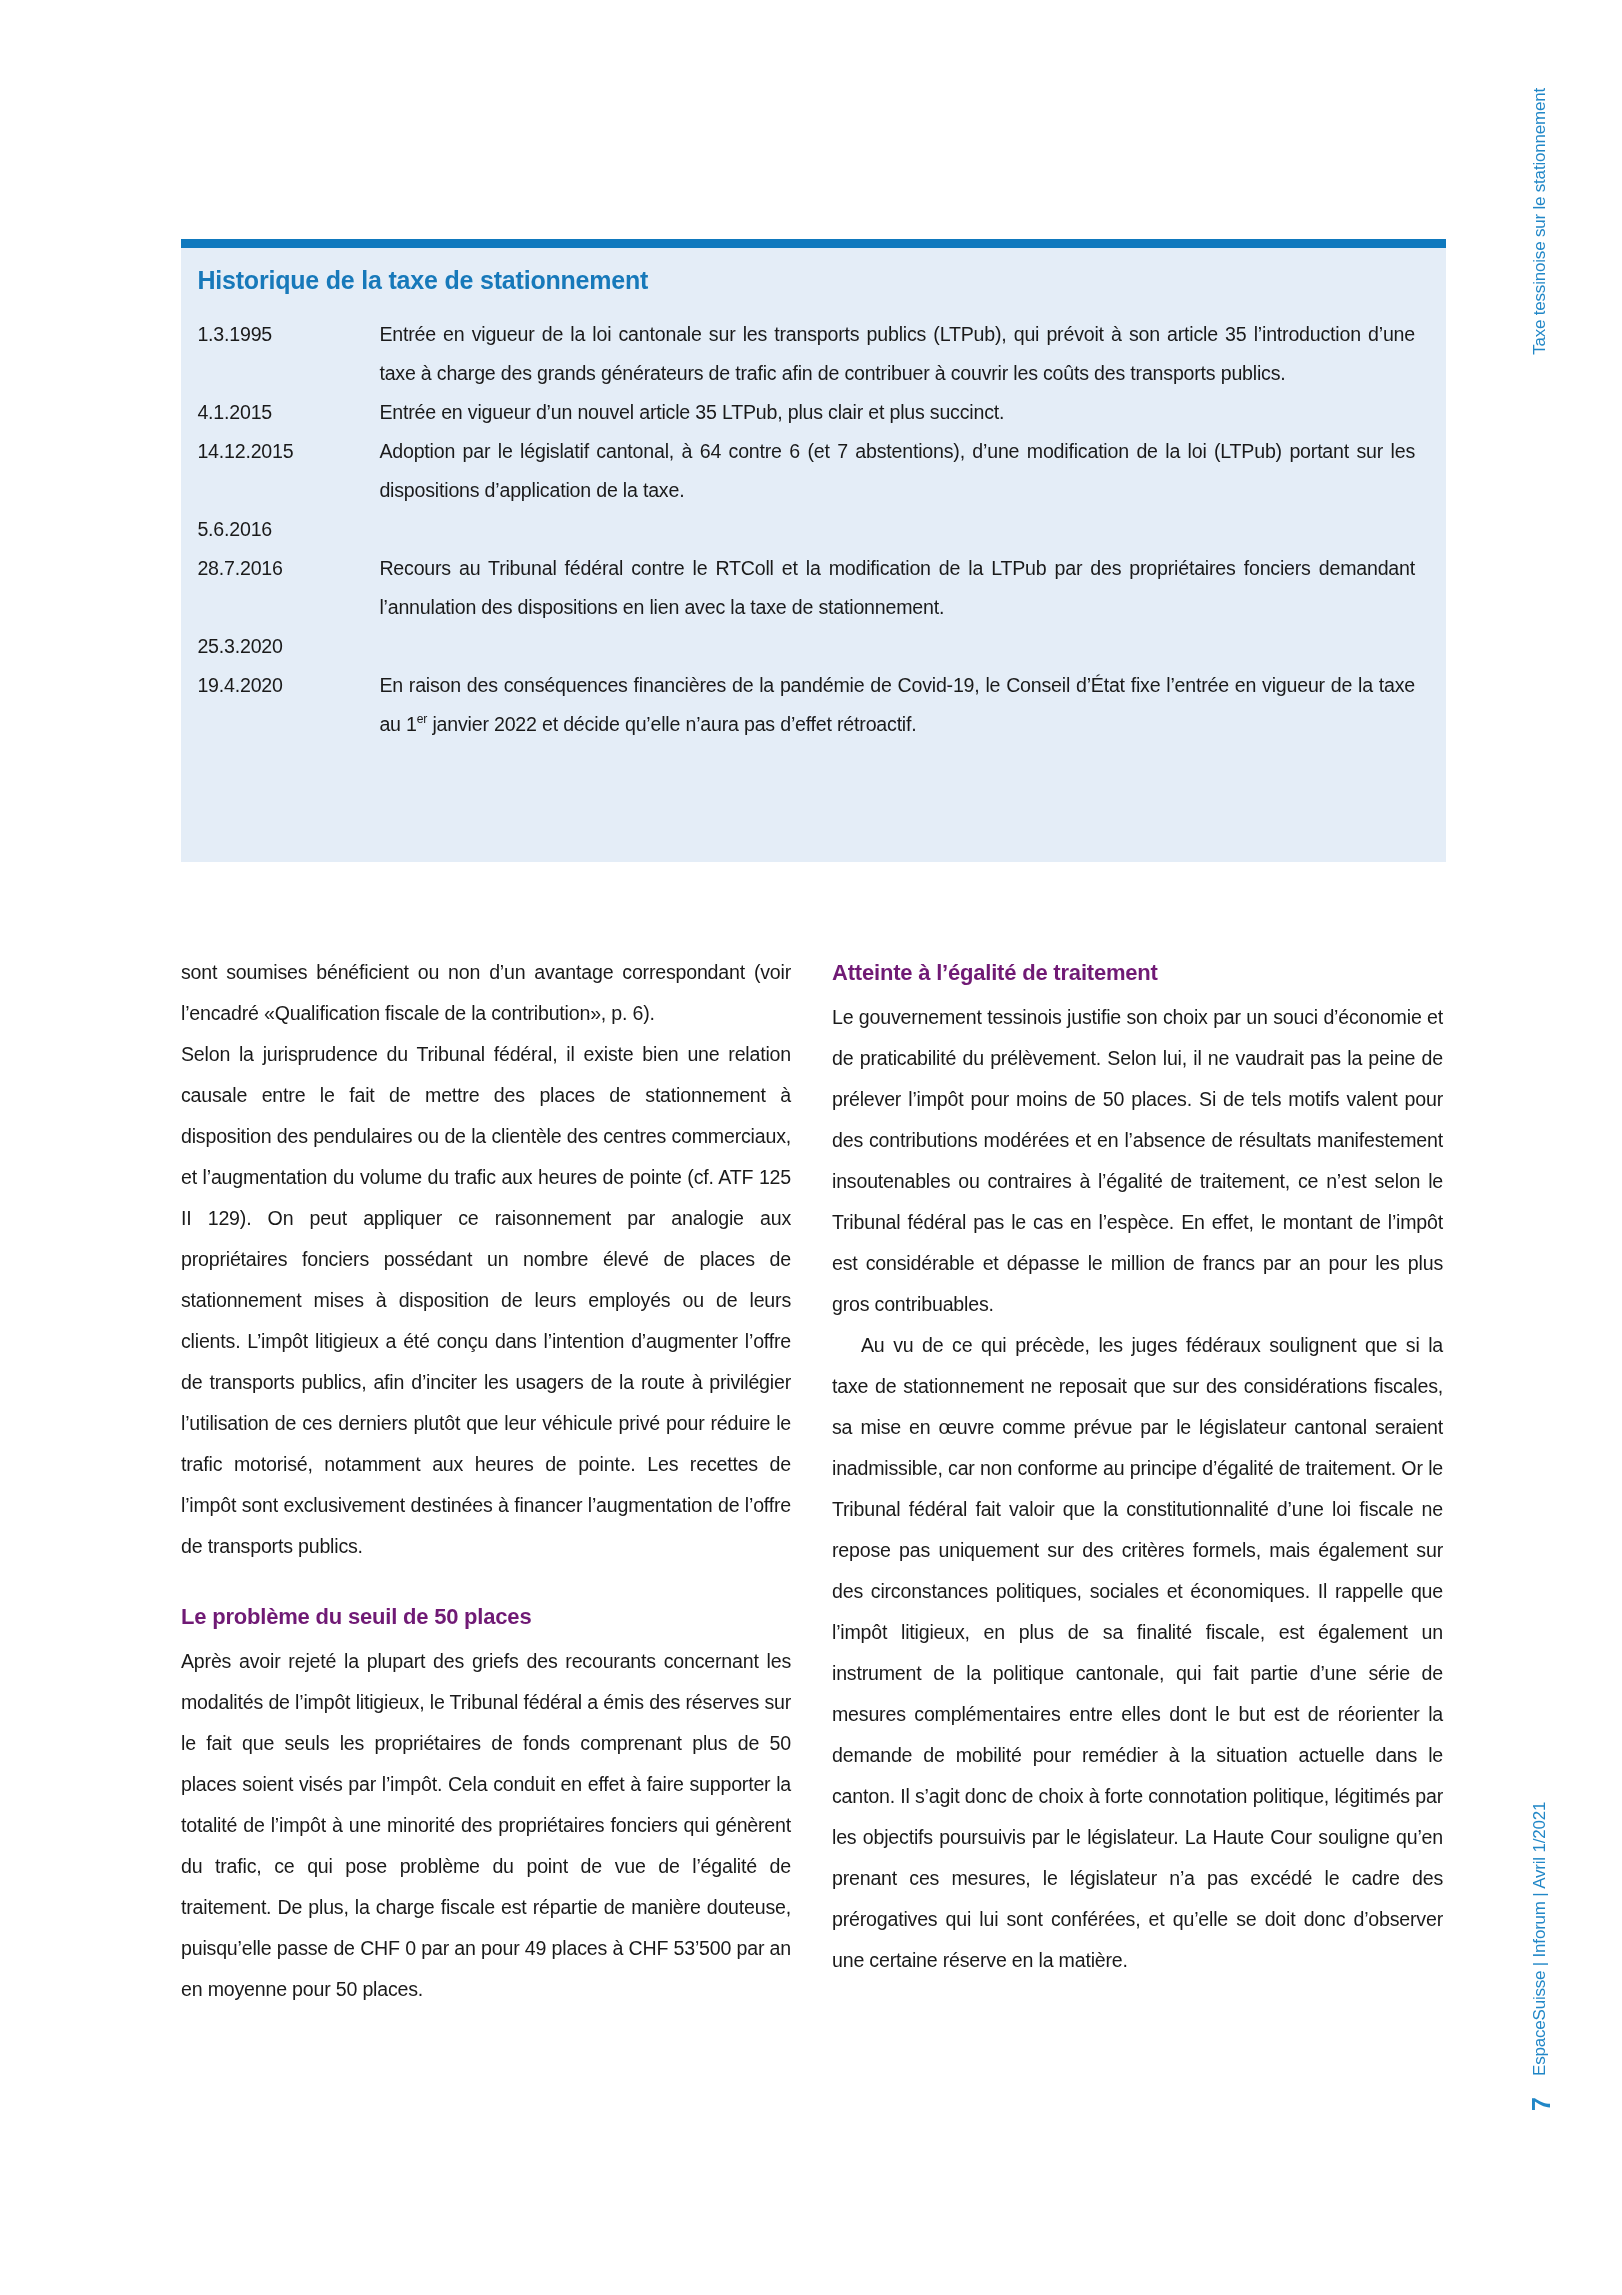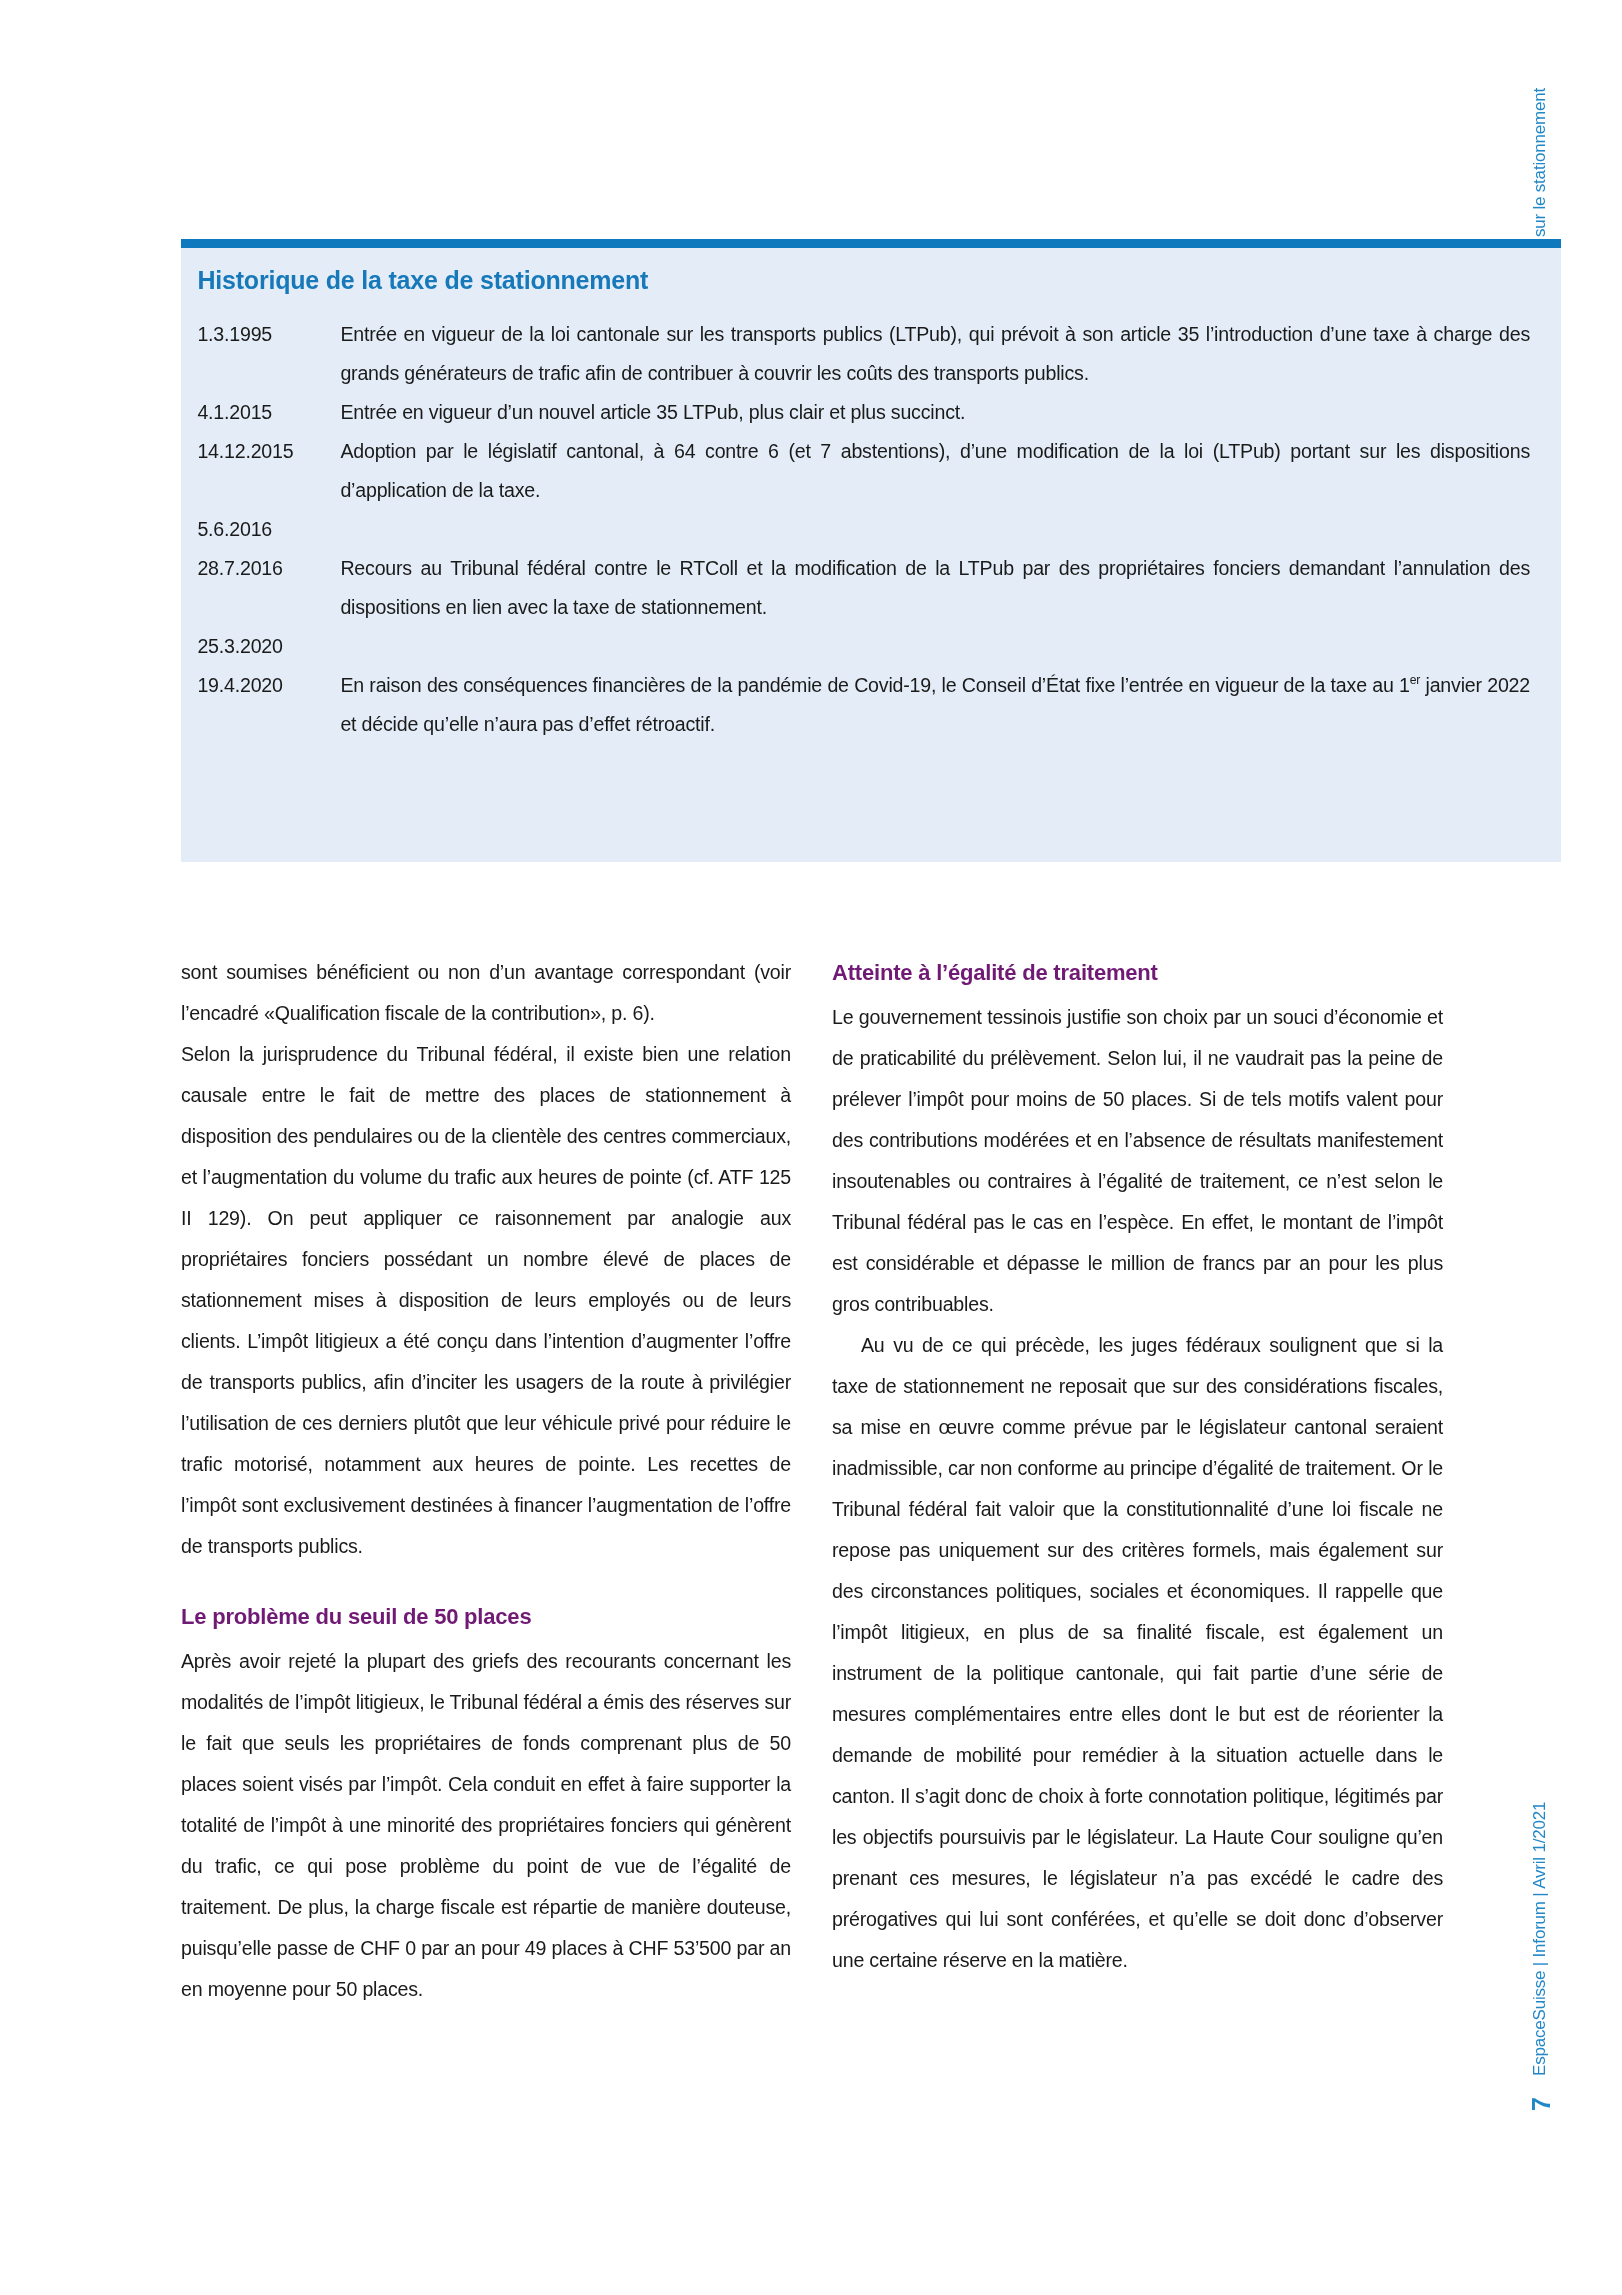--- a/index.html
+++ b/index.html
@@ -5,36 +5,36 @@
   html,body{margin:0;padding:0;}
   body{
     position:relative;
     width:1623px;height:2295px;
     background:#ffffff;
     font-family:"Liberation Sans",sans-serif;
     color:#1a1a1a;
     overflow:hidden;
   }
   
-  .infobox{position:absolute;left:181px;top:239px;width:1380px;}
+  .infobox{position:absolute;left:181px;top:239px;width:1265px;}
   .infobox-bar{height:9.2px;background:#0f79be;}
   .infobox-inner{
     background:#e4edf7;
     padding:14.4px 31px 23.6px 16.4px;
     min-height:576px;
   }
   .infobox-title{
     margin:0 0 17px 0;
     font-size:25px;line-height:35px;
     font-weight:600;
     color:#1779ba;
     letter-spacing:-0.2px;
   }
   .timeline{font-size:19.6px;line-height:39px;letter-spacing:-0.2px;}
-  .timeline-row{display:grid;grid-template-columns:143px 1fr;}
+  .timeline-row{display:grid;grid-template-columns:143px 1fr;gap:39px;}
   .timeline-date{white-space:nowrap;}
   .timeline-text{text-align:justify;hyphens:auto;}
   .timeline-text sup{font-size:0.62em;line-height:0;vertical-align:super;}
   
   .column{position:absolute;top:952px;}
   .column-left{left:181px;width:610px;}
   .column-right{left:832px;width:611px;}
   .column p{
     margin:0;
     font-size:19.6px;line-height:41px;

